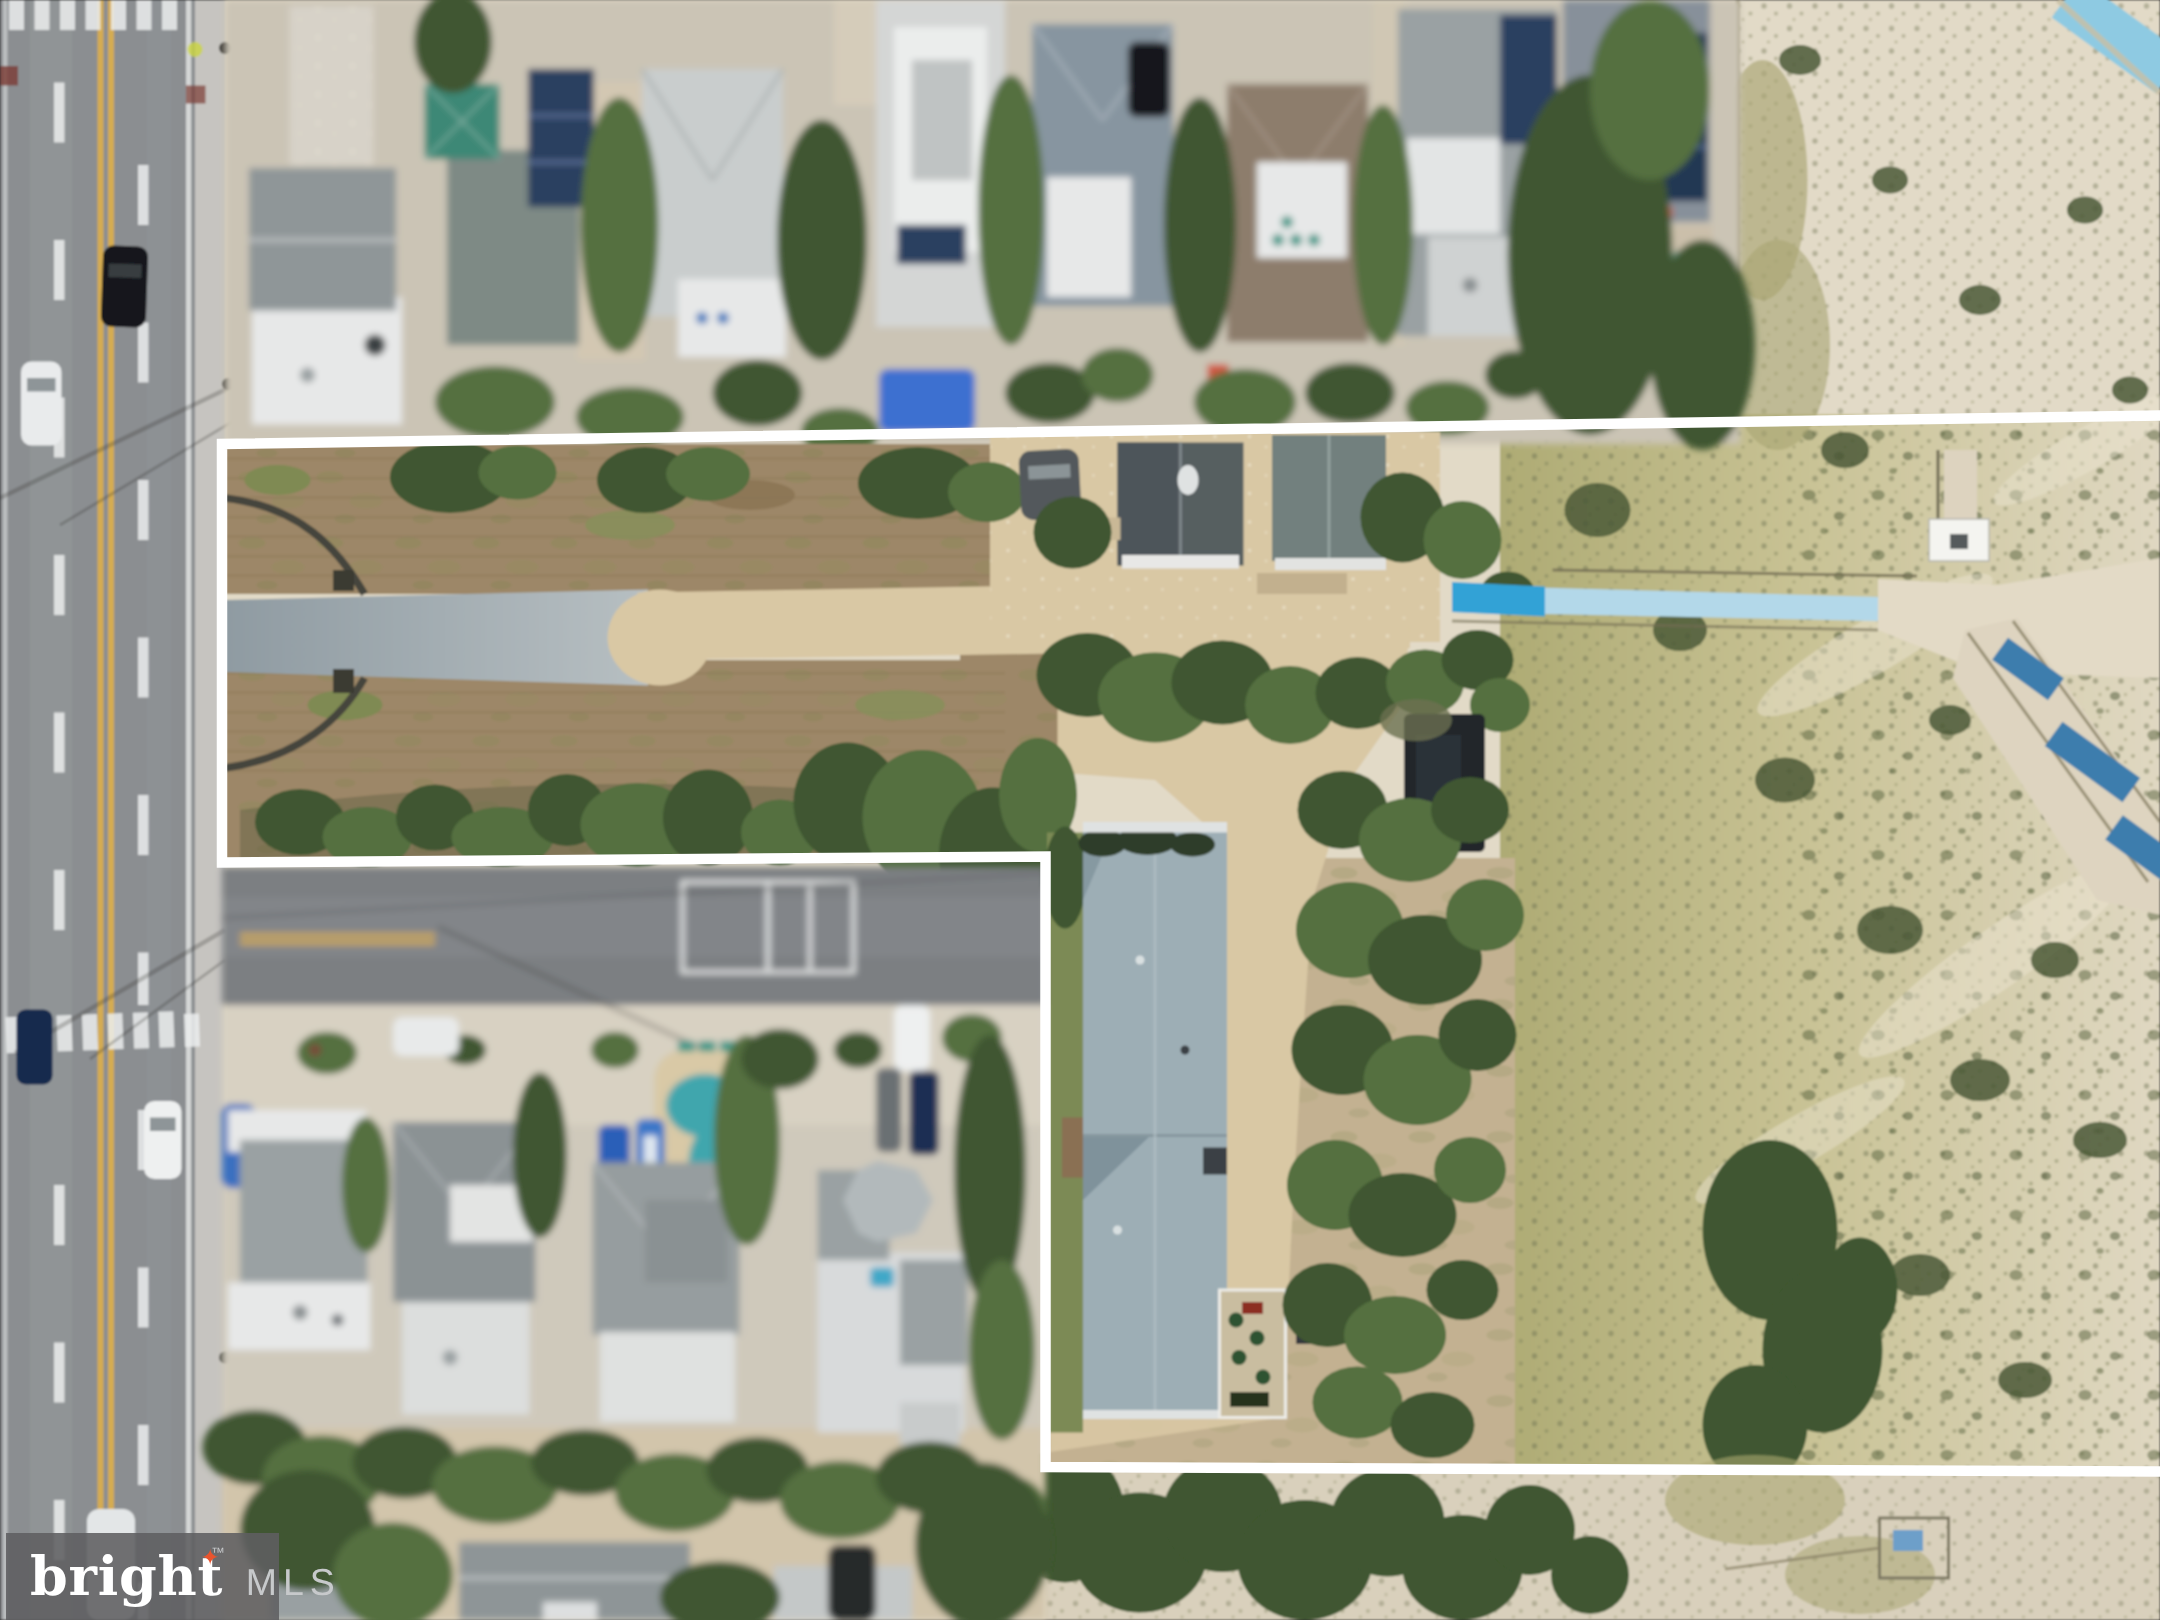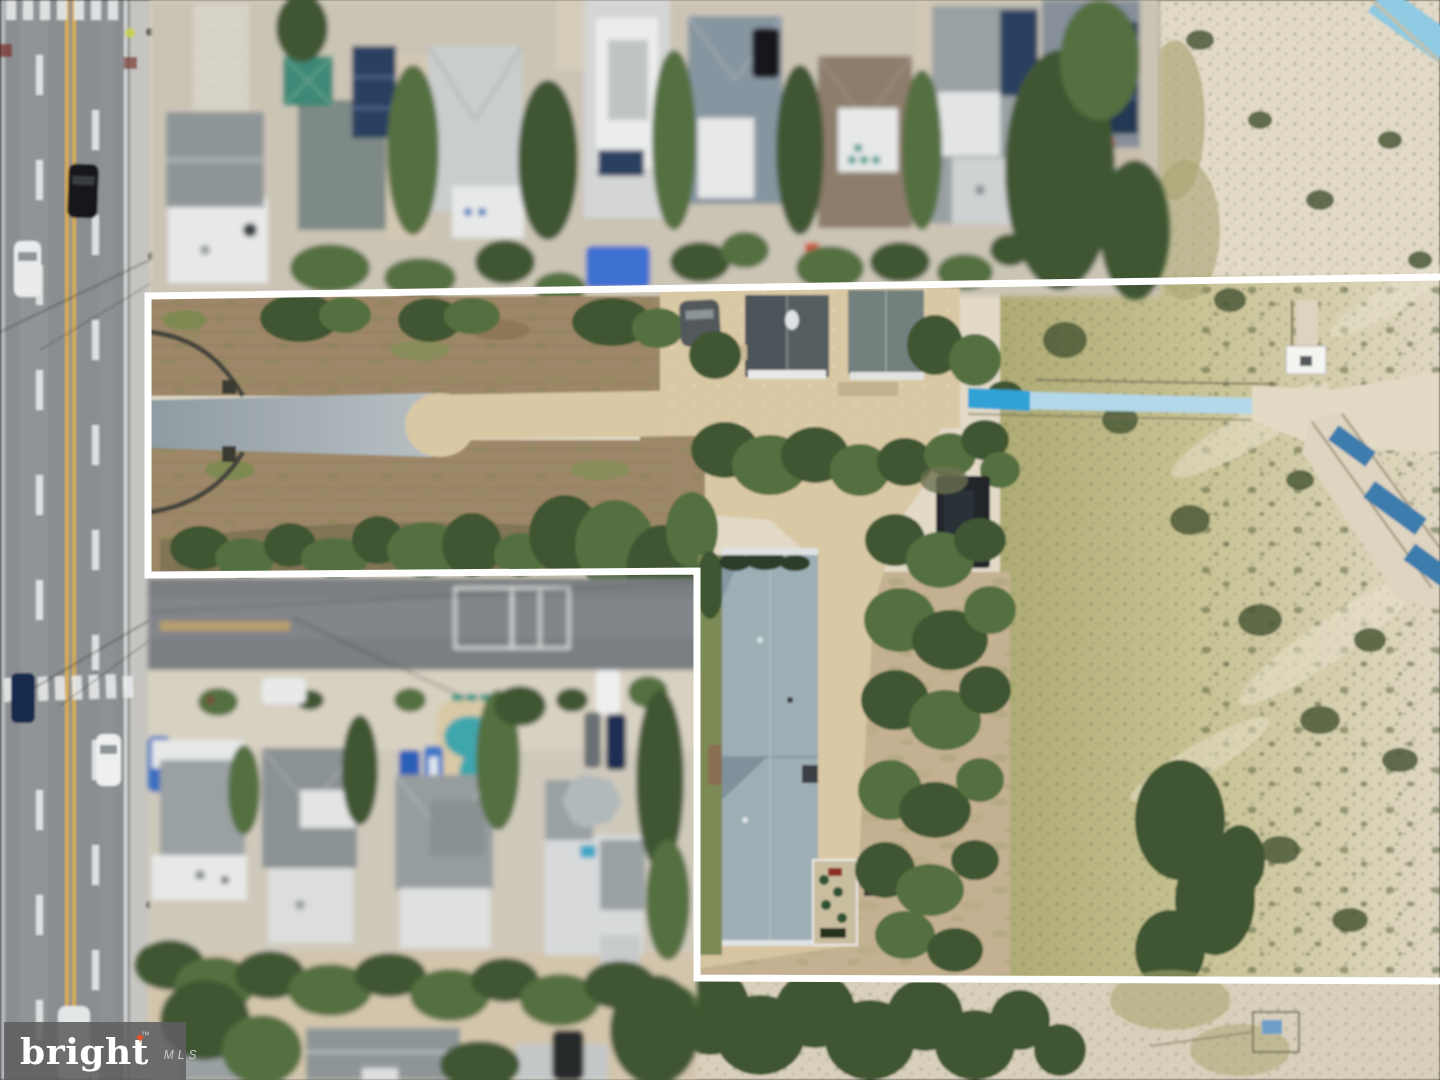--- a/index.html
+++ b/index.html
@@ -62,22 +62,22 @@
     letter-spacing:.5px;
   }
   .logo .star{
     color:var(--logo_star);font-size:15px;position:relative;top:-13px;left:-15px;
     width:0;display:inline-block;
   }
   .logo .tm{
     color:var(--logo_mls);font-size:9px;position:relative;top:-16px;left:-8px;
   }
   .logo .mls{
-    color:var(--logo_mls);font-size:12px;letter-spacing:4px;margin-left:6px;
-    position:relative;top:4px;font-style:italic;
+    color:var(--logo_mls);font-size:25px;letter-spacing:4px;margin-left:6px;
+    position:relative;top:4px;
   }
 </style>
 </head>
 <body>
 
 <div class="photo">
 <svg width="1440" height="1080" viewBox="0 0 1440 1080">
   <defs>
     <filter id="soft" x="-2%" y="-2%" width="104%" height="104%">
           <feGaussianBlur stdDeviation="0.8"></feGaussianBlur>

